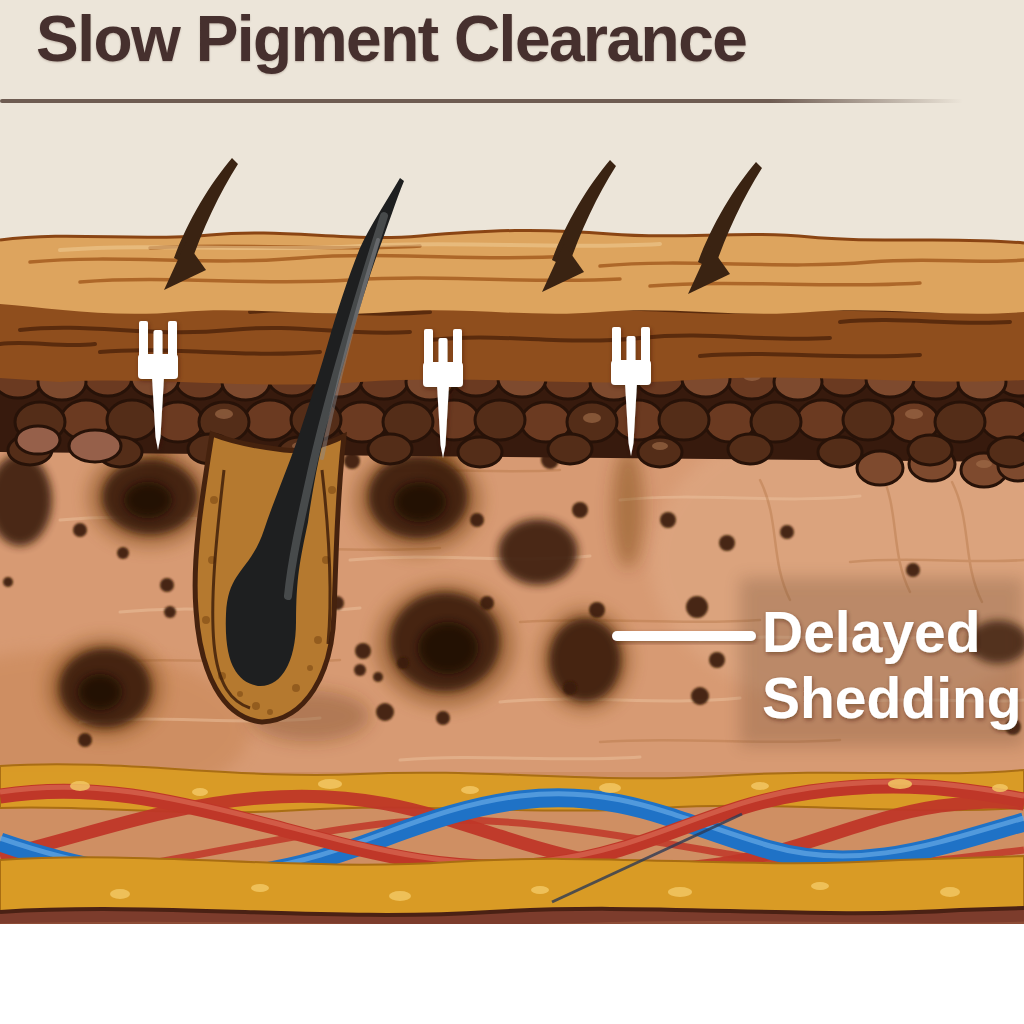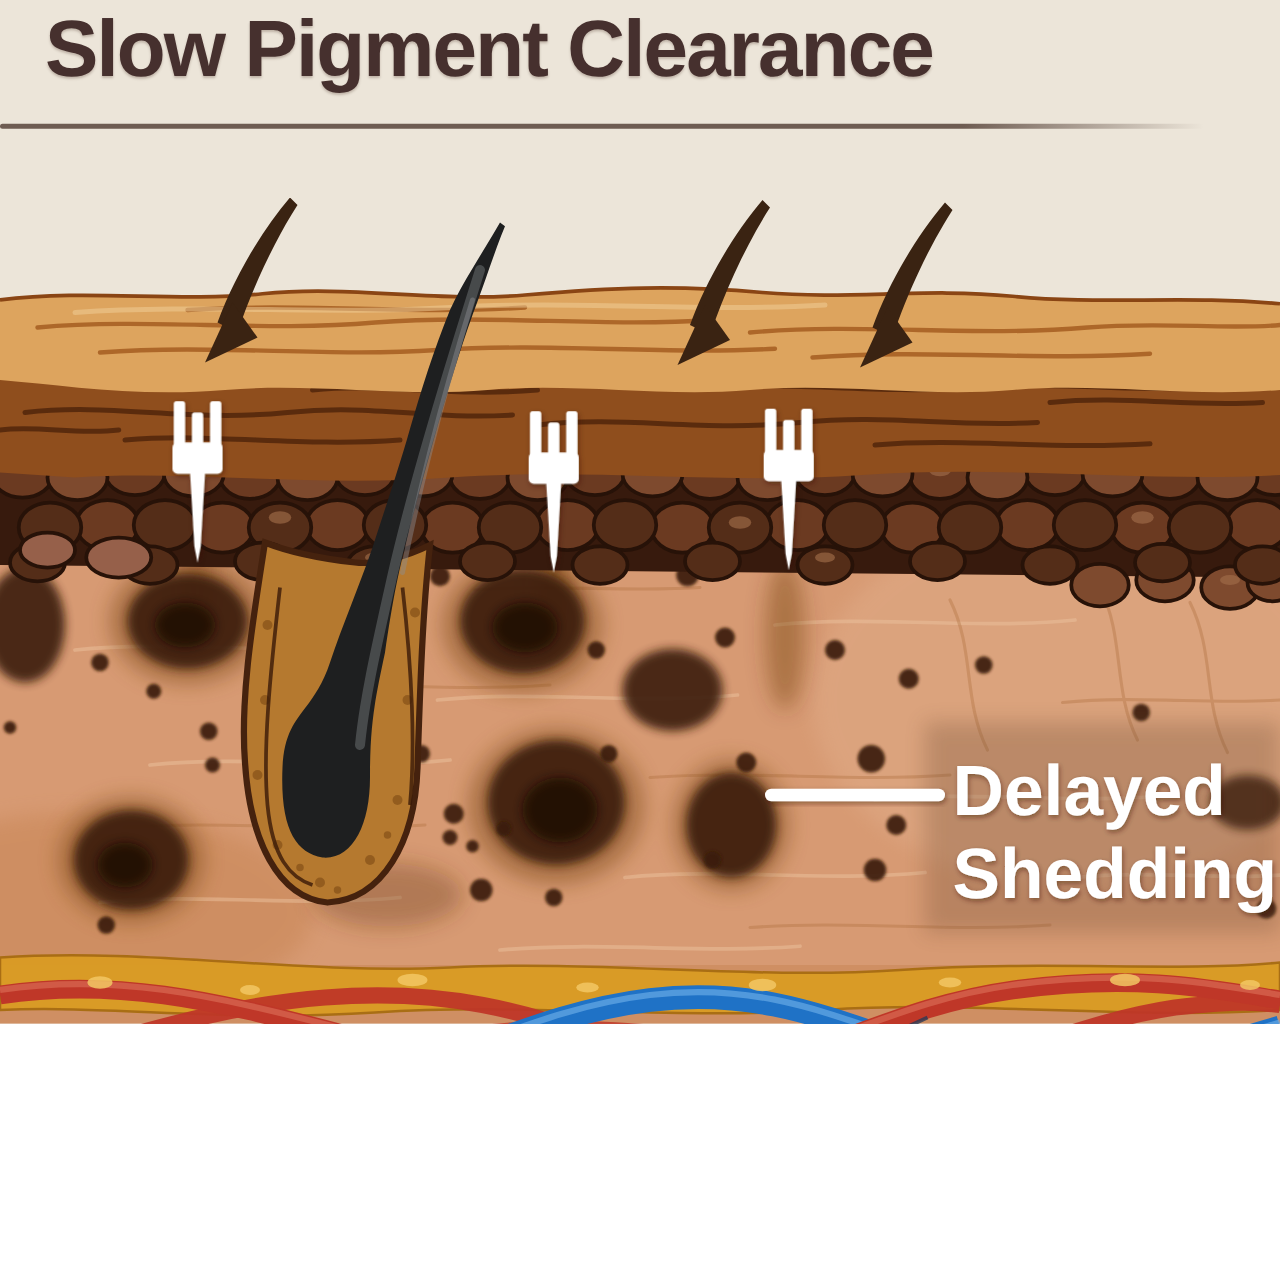--- a/index.html
+++ b/index.html
@@ -1,19 +1,19 @@
 <!DOCTYPE html>
 <html style="--background: #ece5d9; --title_text: #46302e; --divider: #6e5c52; --corneum_light: #dda45e; --corneum_streak: #a55d20; --corneum_highlight: #f2cf9a; --surface_outline: #8a4514; --epidermis_dark: #8f4e1d; --epidermis_crack: #55280c; --basal_bg: #371a0d; --stone_a: #6b3a21; --stone_b: #7e4a2e; --stone_c: #542d18; --stone_highlight: #a06c49; --dermis: #d79a73; --dermis_light: #ecc29e; --dermis_dark: #b0713f; --pigment: #3a1e07; --pigment_core: #1f0e02; --pigment_soft: #7a4612; --sheath: #b5792f; --sheath_outline: #45220e; --hair: #1e1f20; --hair_highlight: #6a6d70; --fat_yellow: #d99b25; --fat_speckle: #f2c763; --fat_edge: #a86d12; --hypodermis_bg: #cf8f63; --artery_red: #bf3728; --artery_highlight: #d96a52; --vein_blue: #1f72c6; --vein_highlight: #66aae6; --filament: #2c3a55; --muscle: #7c3c2c; --muscle_dark: #5a2817; --muscle_light: #9a563e; --muscle_edge: #4a2114; --marker_white: #ffffff; --label_text: #ffffff; --label_backdrop: #6b4a33; --arrow: #3a2312; --bottom_margin: #ffffff;"><head>
 <meta charset="utf-8">
 <style>
   :root{ --background:#ece5d9; }
   *{ margin:0; padding:0; box-sizing:border-box; }
   body{ font-family:"Liberation Sans", sans-serif; background:#fff; }
   .stage{
-    position:relative; width:1024px; height:819px; overflow:hidden;
+    position:relative; width:1024px; height:924px; overflow:hidden;
     background:var(--background);
   }
   .stage svg{ position:absolute; inset:0; display:block; }
   .page-title{
     position:absolute; left:36px; top:2px; z-index:5;
     font-size:64px; font-weight:bold; letter-spacing:-1.5px;
     color:var(--title_text); white-space:nowrap;
     text-shadow:0 1px 2px rgba(60,30,20,0.25);
   }
   .title-divider{

